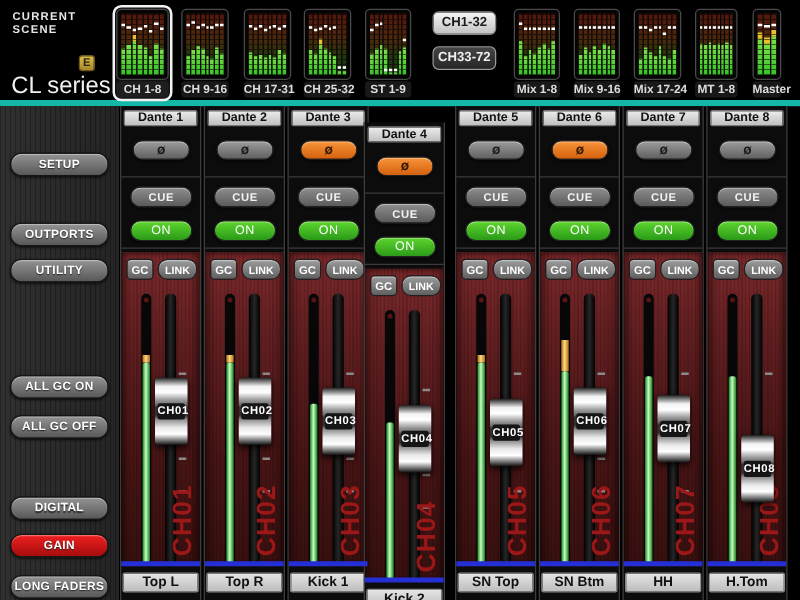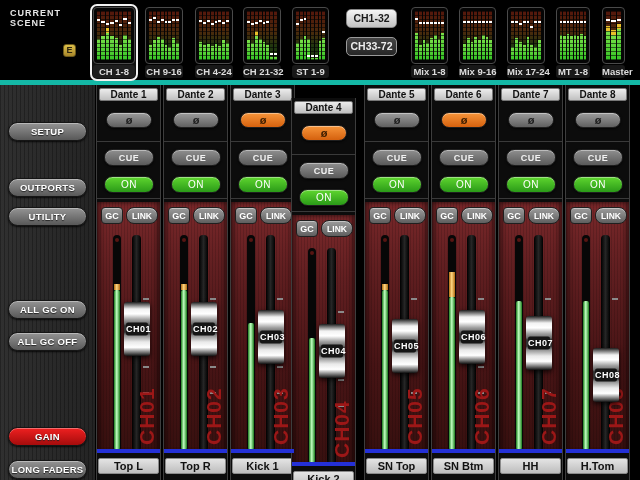--- a/index.html
+++ b/index.html
@@ -97,20 +97,21 @@
 </style>
 </head>
 <body>
 
 <div id="screen">
 
   <div id="topbar">
     <div id="scene">
       <div class="heading">CURRENT SCENE</div>
       <div class="ebadge">E</div>
+      <div class="model">CL series</div>
     </div>
 
     <div id="meters-left">
         <div class="mblock sel" style="left: 90px; width: 48px;">
           <div class="mbox">
             <div class="mbar">
               <div class="mfill" style="height: 42%;"></div>
               <div class="mdash" style="bottom: 80%;"></div>
               <div class="mseg"></div>
             </div>
@@ -234,21 +235,21 @@
               <div class="mfill" style="height: 40%;"></div>
               <div class="mdash" style="bottom: 74%;"></div>
               <div class="mseg"></div>
             </div>
             <div class="mbar">
               <div class="mfill" style="height: 34%;"></div>
               <div class="mdash" style="bottom: 78%;"></div>
               <div class="mseg"></div>
             </div>
           </div>
-          <div class="mlabel">CH 4-24</div>
+          <div class="mlabel">CH 17-31</div>
         </div>
         <div class="mblock" style="left: 240px; width: 44px;">
           <div class="mbox">
             <div class="mbar">
               <div class="mfill" style="height: 40%;"></div>
               <div class="mdash" style="bottom: 76%;"></div>
               <div class="mseg"></div>
             </div>
             <div class="mbar">
               <div class="mfill" style="height: 34%;"></div>
@@ -280,21 +281,21 @@
               <div class="mfill" style="height: 6%;"></div>
               <div class="mdash" style="bottom: 10%;"></div>
               <div class="mseg"></div>
             </div>
             <div class="mbar">
               <div class="mfill" style="height: 6%;"></div>
               <div class="mdash" style="bottom: 10%;"></div>
               <div class="mseg"></div>
             </div>
           </div>
-          <div class="mlabel">CH 21-32</div>
+          <div class="mlabel">CH 25-32</div>
         </div>
         <div class="mblock" style="left: 289px; width: 43px;">
           <div class="mbox">
             <div class="mbar">
               <div class="mfill" style="height: 35%;"></div>
               <div class="mdash" style="bottom: 72%;"></div>
               <div class="mseg"></div>
             </div>
             <div class="mbar">
               <div class="mfill" style="height: 42%;"></div>
@@ -544,20 +545,21 @@
         </div>
       </div>
   </div>
 
   <div id="sidebar">
     <div class="sbtn" style="top:37px">SETUP</div>
     <div class="sbtn" style="top:93px">OUTPORTS</div>
     <div class="sbtn" style="top:122px">UTILITY</div>
     <div class="sbtn" style="top:215px">ALL GC ON</div>
     <div class="sbtn" style="top:247px">ALL GC OFF</div>
+    <div class="sbtn" style="top:312px">DIGITAL</div>
     <div class="sbtn red" style="top:342px">GAIN</div>
     <div class="sbtn" style="top:375px">LONG FADERS</div>
   </div>
 
   <div id="strips">
       <div class="strip" style="left: 0px;">
         <div class="portlbl">Dante 1</div>
         <div class="pill phase">ø</div>
         <div class="hline" style="top: 56px;"></div>
         <div class="pill cue">CUE</div>

